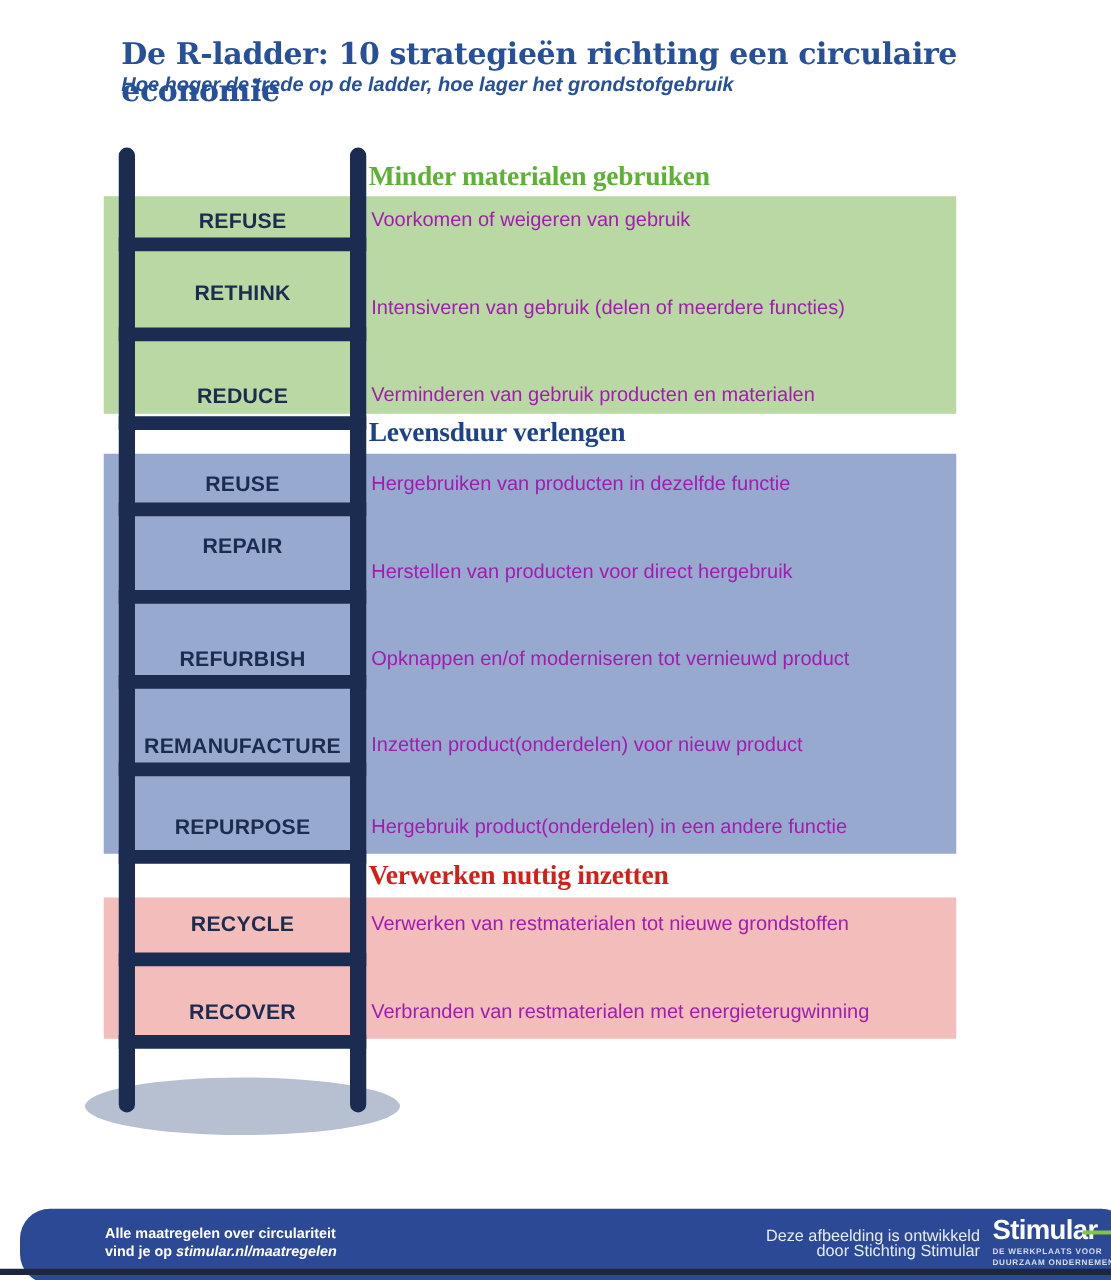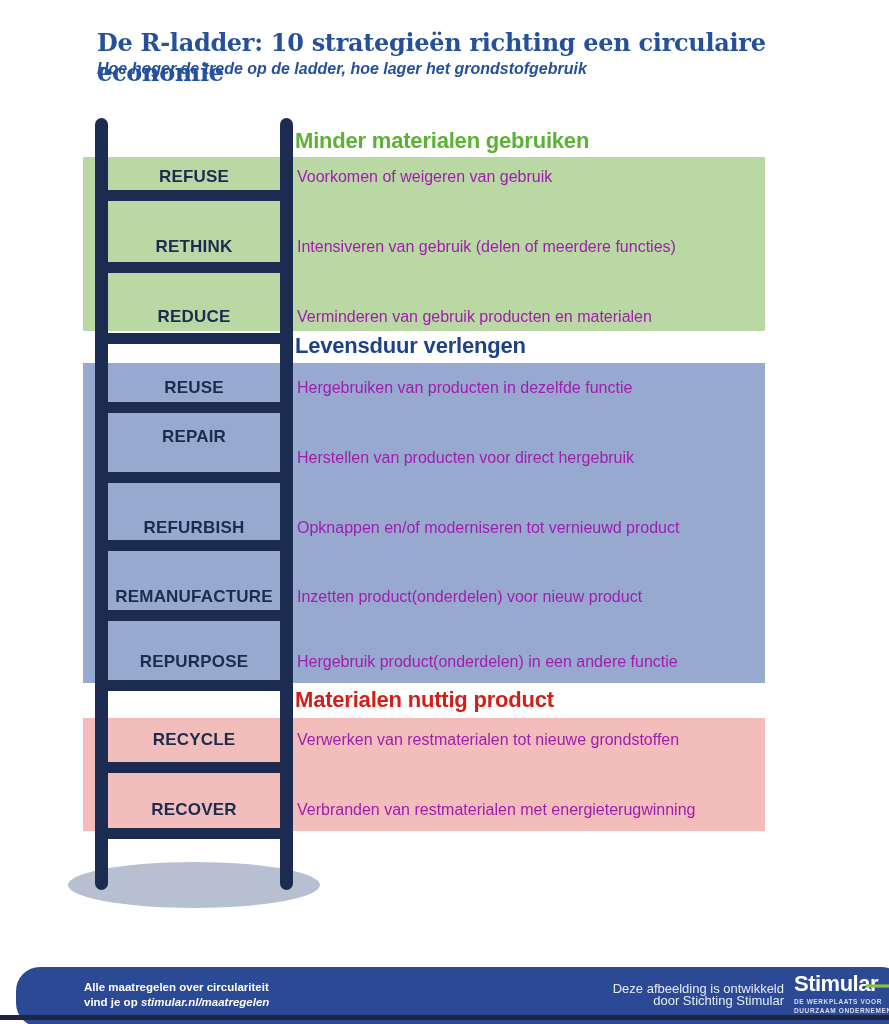--- a/index.html
+++ b/index.html
@@ -14,21 +14,21 @@
          font-family:"Liberation Sans",sans-serif;font-weight:700;font-style:italic;
          font-size:16px;color:#27509b;}
 
   
   .band{position:absolute;left:83px;width:682px;z-index:1;}
   .band-green{top:157px;height:174px;}
   .band-blue{top:363px;height:320px;}
   .band-red{top:718px;height:113px;}
 
   
-  .sec-head{position:absolute;left:295px;z-index:4;font-family:Liberation Sans, sans-serif;
+  .sec-head{position:absolute;left:295px;z-index:4;font-family:Liberation Serif, serif;
             font-weight:700;font-size:22px;line-height:28px;letter-spacing:-0.2px;}
   .sec-head.g{top:127px;}
   .sec-head.b{top:332px;}
   .sec-head.r{top:686px;}
 
   
   .rail{position:absolute;top:118px;width:13px;height:772px;border-radius:7px;z-index:3;}
   .rail.l{left:95px;} .rail.r{left:280px;}
   .rung{position:absolute;left:95px;width:198px;height:11px;z-index:3;}
   .shadow{position:absolute;left:68px;top:862px;width:252px;height:46px;border-radius:50%;z-index:2;}
@@ -62,40 +62,40 @@
 
   <div class="title">De R-ladder: 10 strategieën richting een circulaire economie</div>
   <div class="subtitle">Hoe hoger de trede op de ladder, hoe lager het grondstofgebruik</div>
 
   <div class="band band-green" style="background:#b9d8a4"></div>
   <div class="band band-blue" style="background:#97a9ce"></div>
   <div class="band band-red" style="background:#f2bdba"></div>
 
   <div class="sec-head g" style="color:#5bb233">Minder materialen gebruiken</div>
   <div class="sec-head b" style="color:#1d428a">Levensduur verlengen</div>
-  <div class="sec-head r" style="color:#d41e18">Materialen nuttig product</div>
+  <div class="sec-head r" style="color:#d41e18">Verwerken nuttig inzetten</div>
 
   <div class="shadow" style="background:#b6c0d1"></div>
 
   <div class="rail l" style="background:#1b2c50"></div>
   <div class="rail r" style="background:#1b2c50"></div>
 
   <div class="rung" style="top:190px;background:#1b2c50"></div>
   <div class="rung" style="top:262px;background:#1b2c50"></div>
   <div class="rung" style="top:333px;background:#1b2c50"></div>
   <div class="rung" style="top:402px;background:#1b2c50"></div>
   <div class="rung" style="top:472px;background:#1b2c50"></div>
   <div class="rung" style="top:540px;background:#1b2c50"></div>
   <div class="rung" style="top:610px;background:#1b2c50"></div>
   <div class="rung" style="top:680px;background:#1b2c50"></div>
   <div class="rung" style="top:762px;background:#1b2c50"></div>
   <div class="rung" style="top:828px;background:#1b2c50"></div>
 
   <div class="step-label" style="top:166px">REFUSE</div>
-  <div class="step-label" style="top:236px">RETHINK</div>
+  <div class="step-label" style="top:224px">RETHINK</div>
   <div class="step-label" style="top:306px">REDUCE</div>
   <div class="step-label" style="top:377px">REUSE</div>
   <div class="step-label" style="top:426px">REPAIR</div>
   <div class="step-label" style="top:517px">REFURBISH</div>
   <div class="step-label" style="top:586px">REMANUFACTURE</div>
   <div class="step-label" style="top:651px">REPURPOSE</div>
   <div class="step-label" style="top:729px">RECYCLE</div>
   <div class="step-label" style="top:799px">RECOVER</div>
 
   <div class="step-desc" style="top:167px">Voorkomen of weigeren van gebruik</div>

